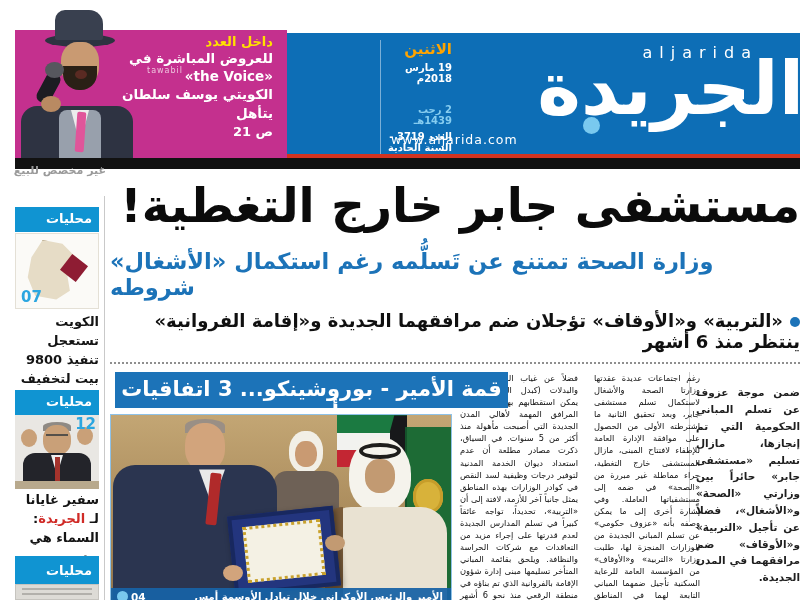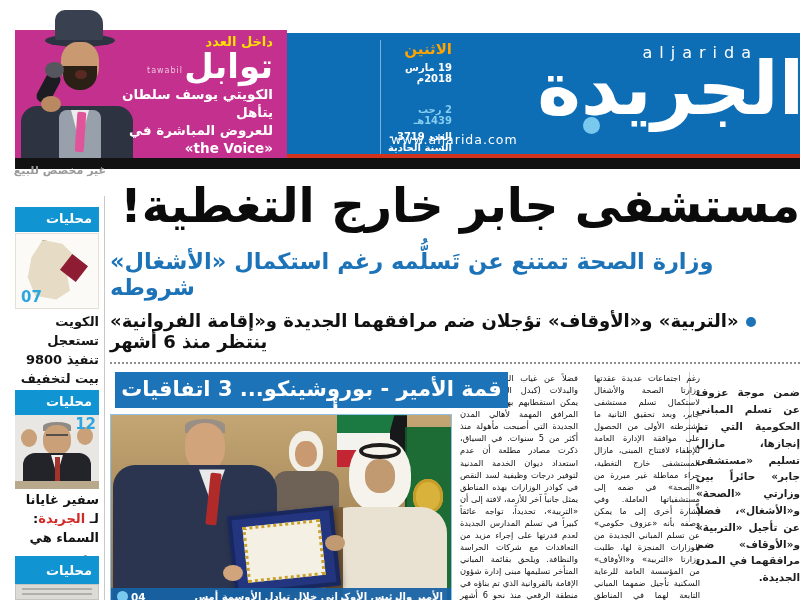--- a/index.html
+++ b/index.html
@@ -70,21 +70,21 @@
   .amb-shirt{ position:absolute; left:36px; top:40px; width:12px; height:20px; background:#eee; clip-path:polygon(0 0,100% 0,50% 100%); }
   .amb-tie  { position:absolute; left:40px; top:42px; width:5px; height:24px; background:#a5332c; }
   .amb-desk { position:absolute; left:0; top:66px; width:84px; height:8px; background:#b8a98d; }
   
   #doc-art { position:absolute; left:0; top:377px; width:84px; height:16px; background:#dddbd6; border:1px solid #c6c4bf; }
   .doc-line { height:2px; background:#b2b0ab; margin:3px 6px 0 6px; }
   
   #main { position:absolute; left:110px; top:178px; width:690px; }
   .headline { direction:rtl; text-align:right; color:#0b0b0b; font-weight:800; font-size:47px; letter-spacing:-1px; line-height:1.2; white-space:nowrap; }
   .subhead  { direction:rtl; text-align:left; color:#1c73b8; font-weight:800; font-size:22.5px; margin-top:14px; }
-  .bullet-row { direction:rtl; text-align:left; margin-top:10px; color:#101010; font-weight:800; font-size:18px; }
+  .bullet-row { direction:rtl; text-align:right; margin-top:10px; color:#101010; font-weight:800; font-size:18px; }
   .bullet-dot { display:inline-block; width:10px; height:10px; border-radius:50%; background:#1c73b8; margin-left:7px; }
   .dotted-rule { margin-top:10px; border-top:2px dotted #8f8f8f; width:690px; }
   #article { position:relative; margin-top:6px; height:256px; overflow:hidden; }
   .banner { position:absolute; left:5px; top:2px; width:393px; height:36px; background:#1c73b8; color:#fff; font-weight:800; font-size:21px; direction:rtl; text-align:center; padding-top:5px; }
   .col-d { position:absolute; right:0; top:2px; width:104px; direction:rtl; text-align:right; }
   .byline { display:inline-block; border-left:2px solid #2c2c2c; padding-left:5px; color:#1c73b8; font-weight:800; font-size:11.5px; line-height:1.3; }
   .intro { margin-top:12px; color:#1f1f1f; font-weight:bold; font-size:10.5px; line-height:1.6; text-align:justify; }
   .col-rule { position:absolute; right:110px; top:2px; width:1px; height:150px; background:#cccccc; }
   .body-col { position:absolute; top:2px; direction:rtl; color:#111; font-size:8.3px; line-height:1.45; text-align:justify; }
   #col-c { right:100px; width:106px; }
@@ -135,24 +135,23 @@
       <div class="shirt"></div>
       <div class="tie"></div>
       <div class="mic"></div>
       <div class="mic-head"></div>
       <div class="hand"></div>
     </div>
     <div class="promo-text">
       <div class="promo-kicker">داخل العدد</div>
       <div class="promo-brand">
         <span class="promo-brand-latin">tawabil</span>
-        <span>توابل</span>
       </div>
+      <div class="promo-line">للعروض المباشرة في «the Voice»</div>
       <div class="promo-line">الكويتي يوسف سلطان يتأهل</div>
-      <div class="promo-line">للعروض المباشرة في «the Voice»</div>
       <div class="promo-page">ص 21</div>
     </div>
   </div>
 
   <div id="masthead">
     <div class="date-block">
       <div class="m-day">الاثنين</div>
       <div class="m-gdate">19 مارس 2018م</div>
       <div class="m-hdate">2 رجب 1439هـ</div>
       <div class="m-issue">العدد 3719 - السنة الحادية عشرة</div>

